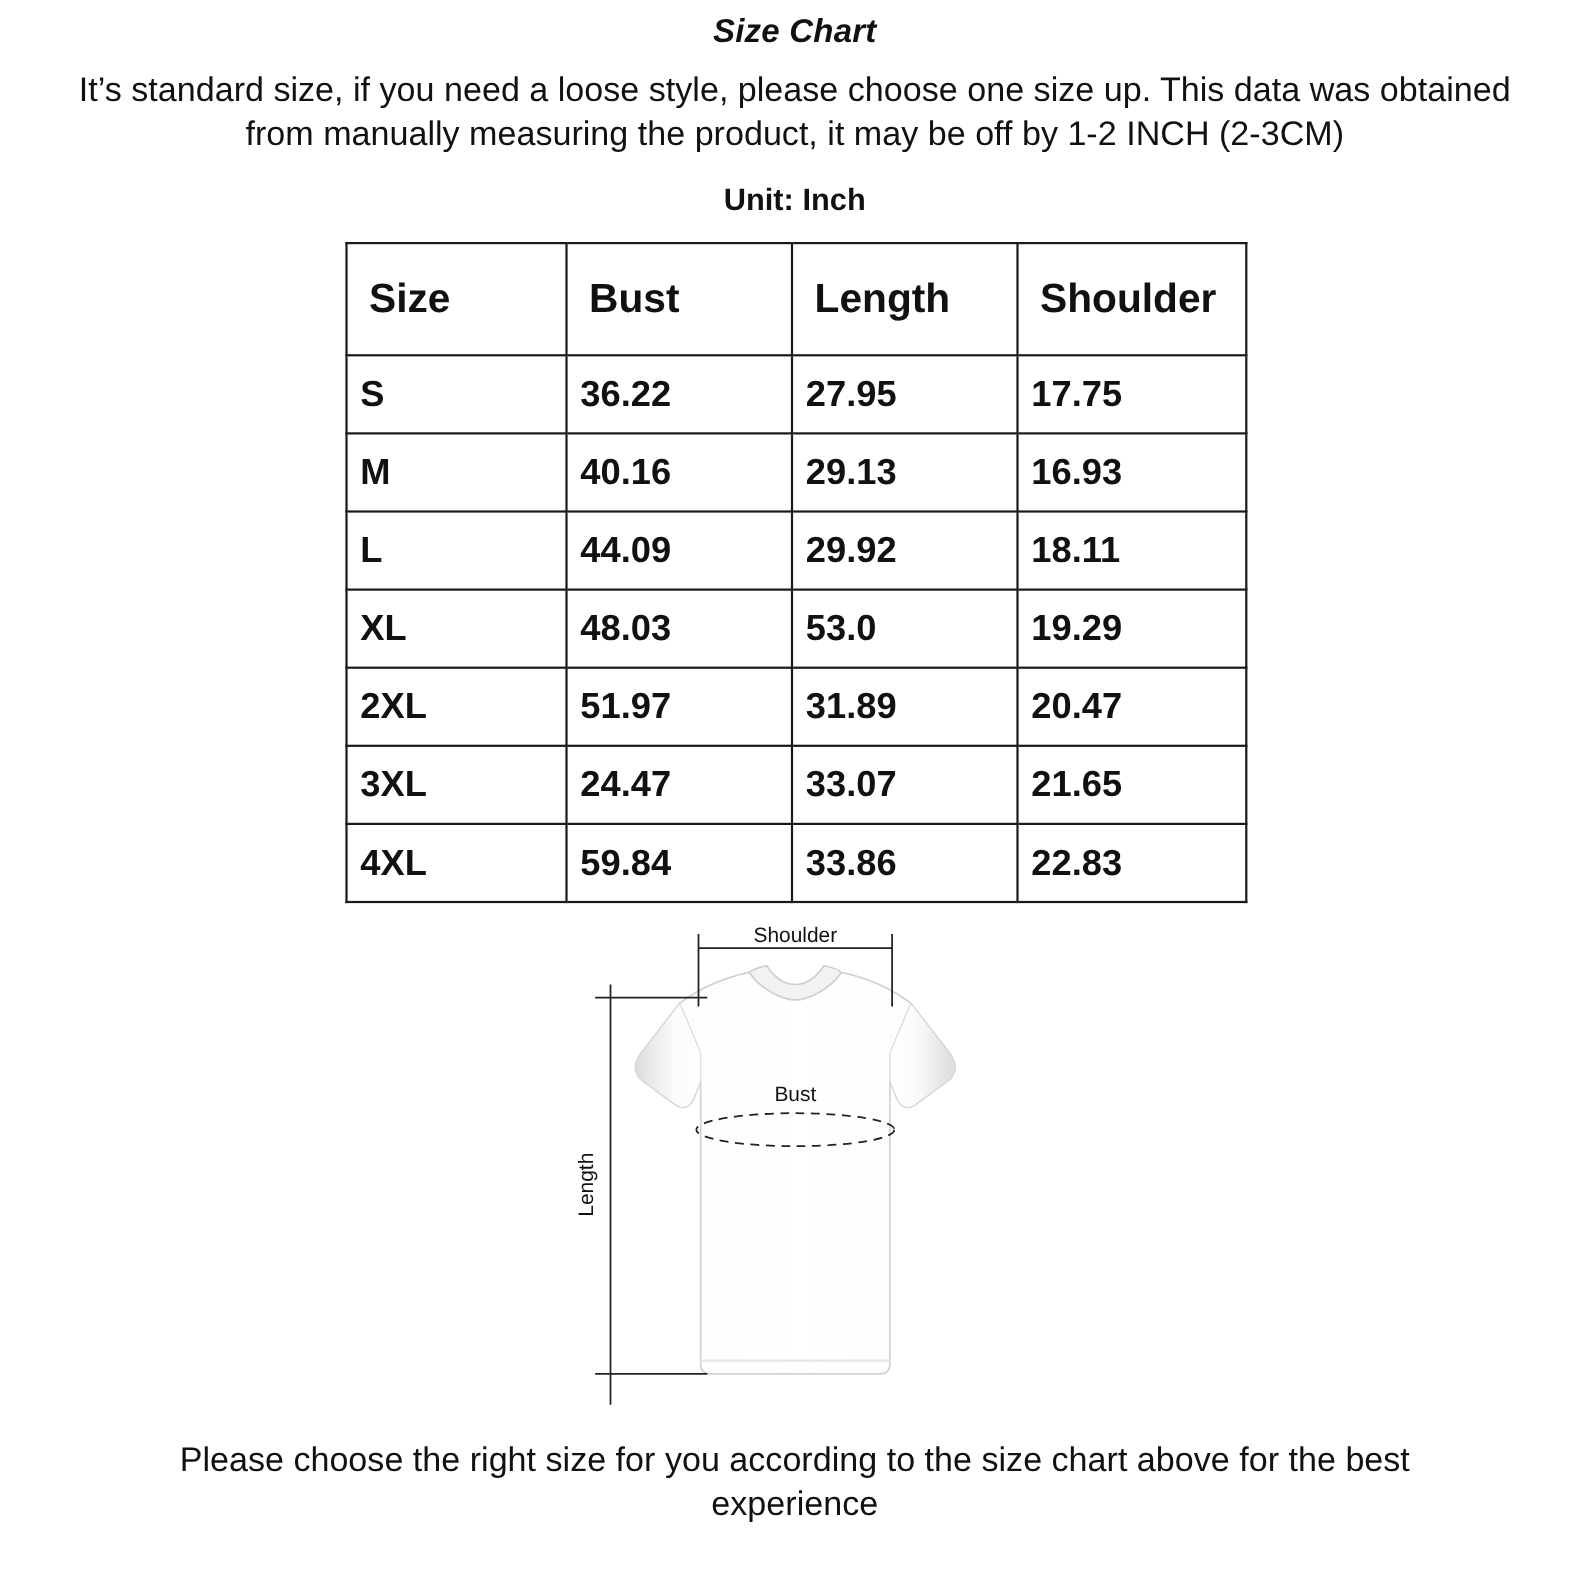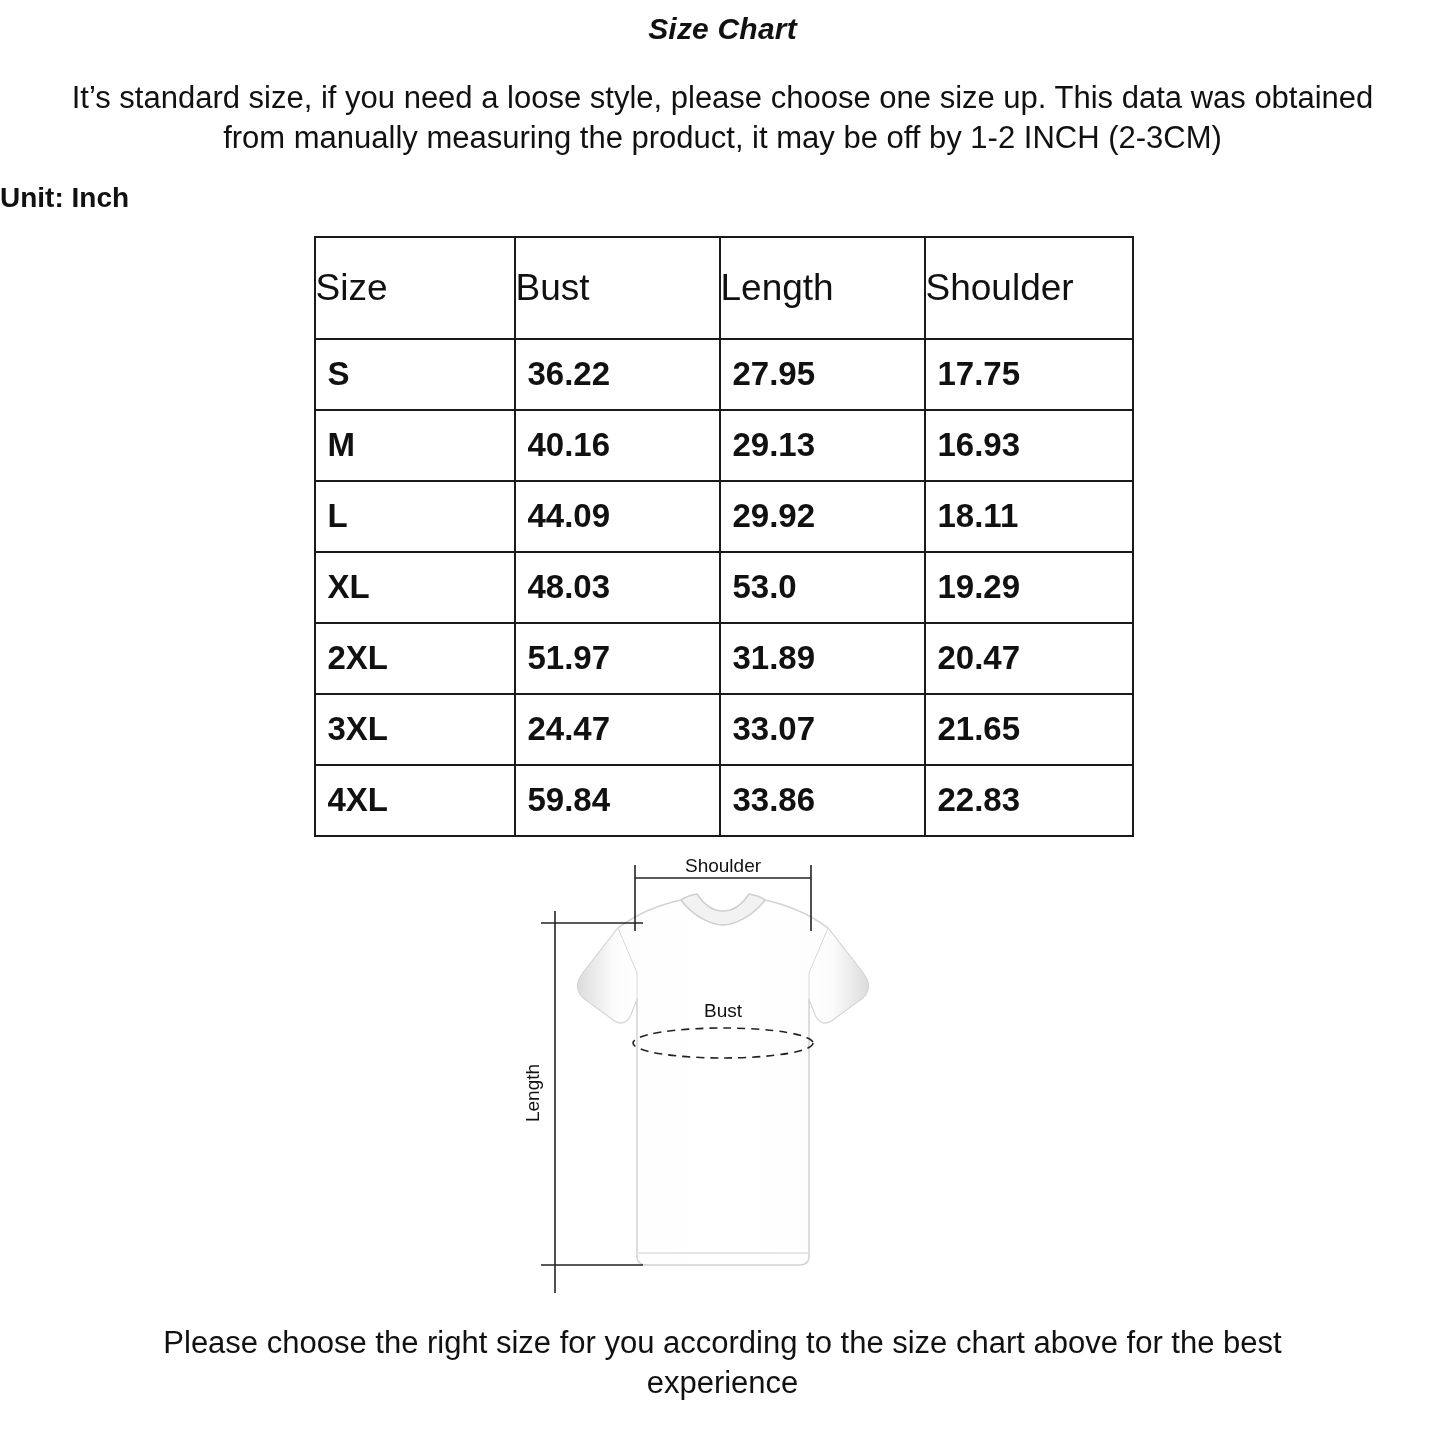--- a/index.html
+++ b/index.html
@@ -26,25 +26,26 @@
     font-weight: bold;
     font-size: 30px;
     margin-top: 12px;
     letter-spacing: 0.2px;
     font-style: italic;
   }
   .intro {
     text-align: center;
     font-size: 31px;
     line-height: 1.29;
-    margin-top: 32px;
+    margin-top: 16px;
     padding: 0 50px;
     font-weight: 400;
   }
   .unit {
+    text-align: center;
     font-weight: bold;
     font-size: 28px;
     margin-top: 24px;
   }
   .table-wrap {
     margin: 22px auto 0 auto;
     width: 818px;
   }
   table.size-table {
     border-collapse: collapse;
@@ -53,24 +54,24 @@
   }
   table.size-table td, table.size-table th {
     border: 2px solid #1a1a1a;
     padding: 4px 0 4px 12px;
     text-align: left;
     vertical-align: middle;
     font-size: 33px;
     font-weight: 700;
   }
   table.size-table thead th {
-    font-weight: 400;
+    font-weight: 700;
     font-size: 37px;
     height: 92px;
-    padding-left: 0;
+    padding-left: 20px;
   }
   table.size-table tbody td {
     height: 61px;
   }
   table.size-table tbody td.sizecell {
     font-weight: 800;
   }
   col.c1 { width: 200px; }
   col.c2 { width: 205px; }
   col.c3 { width: 205px; }

